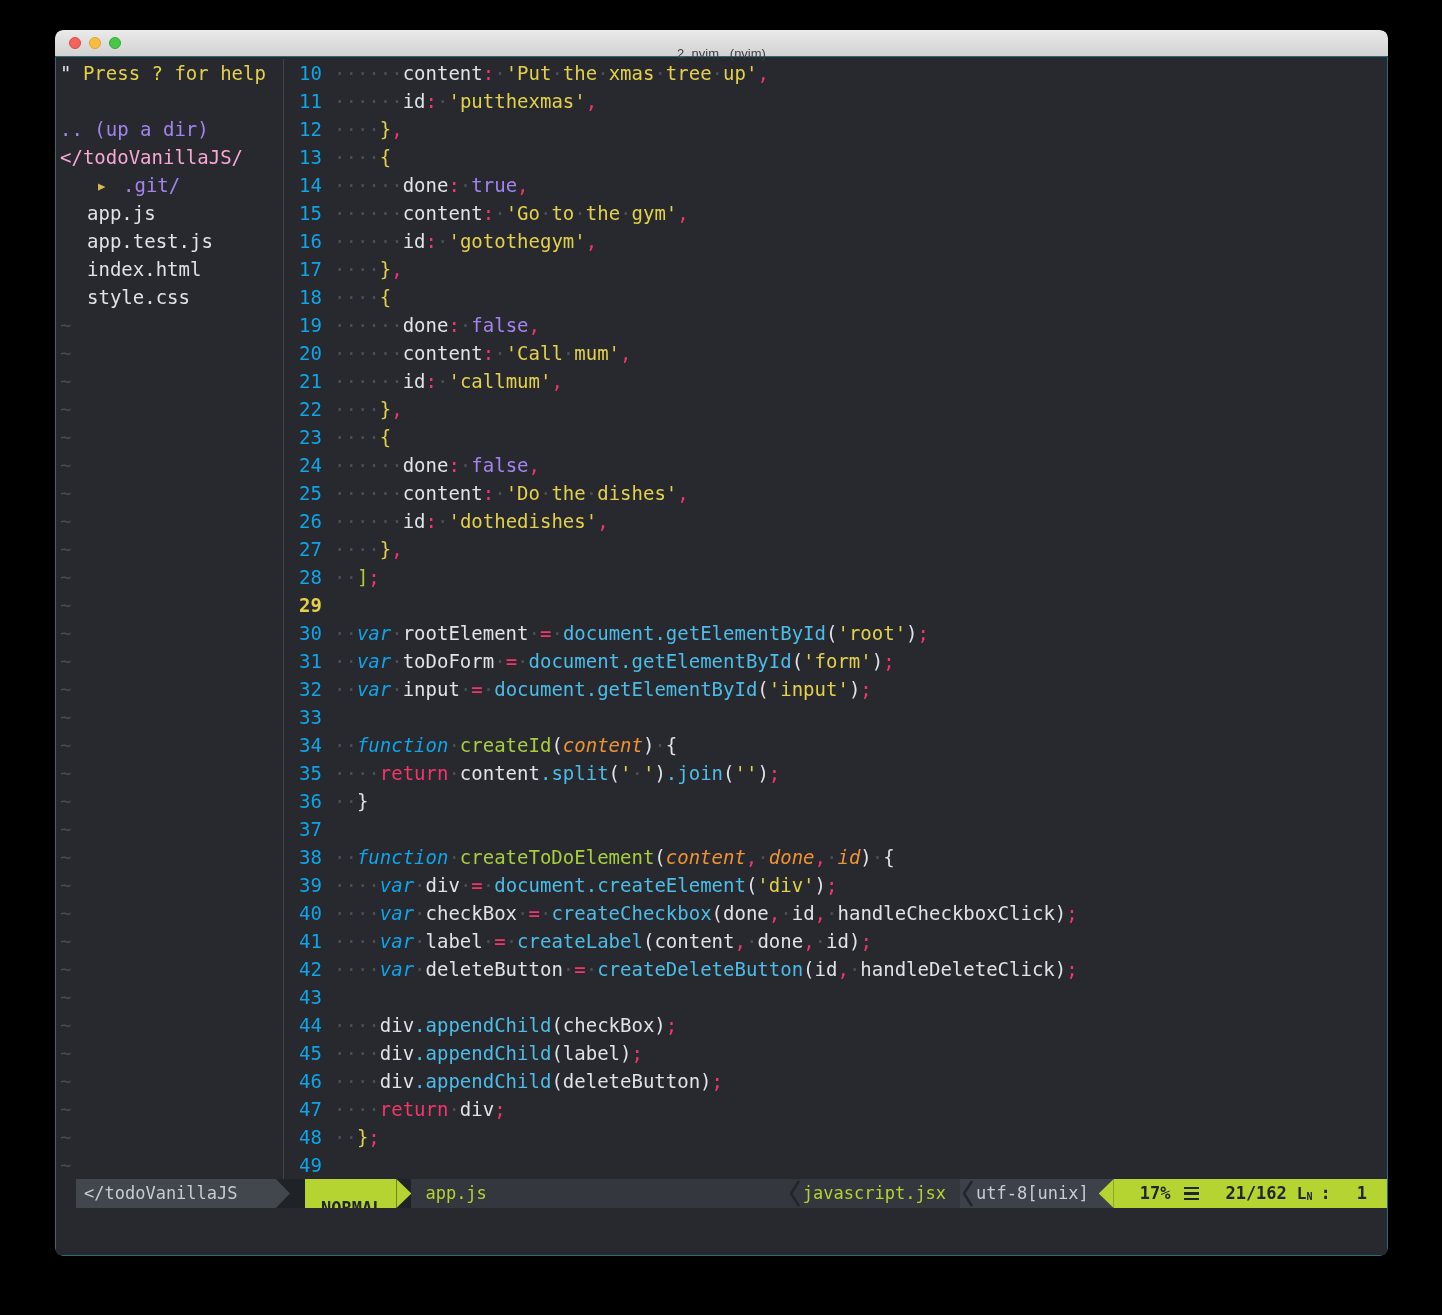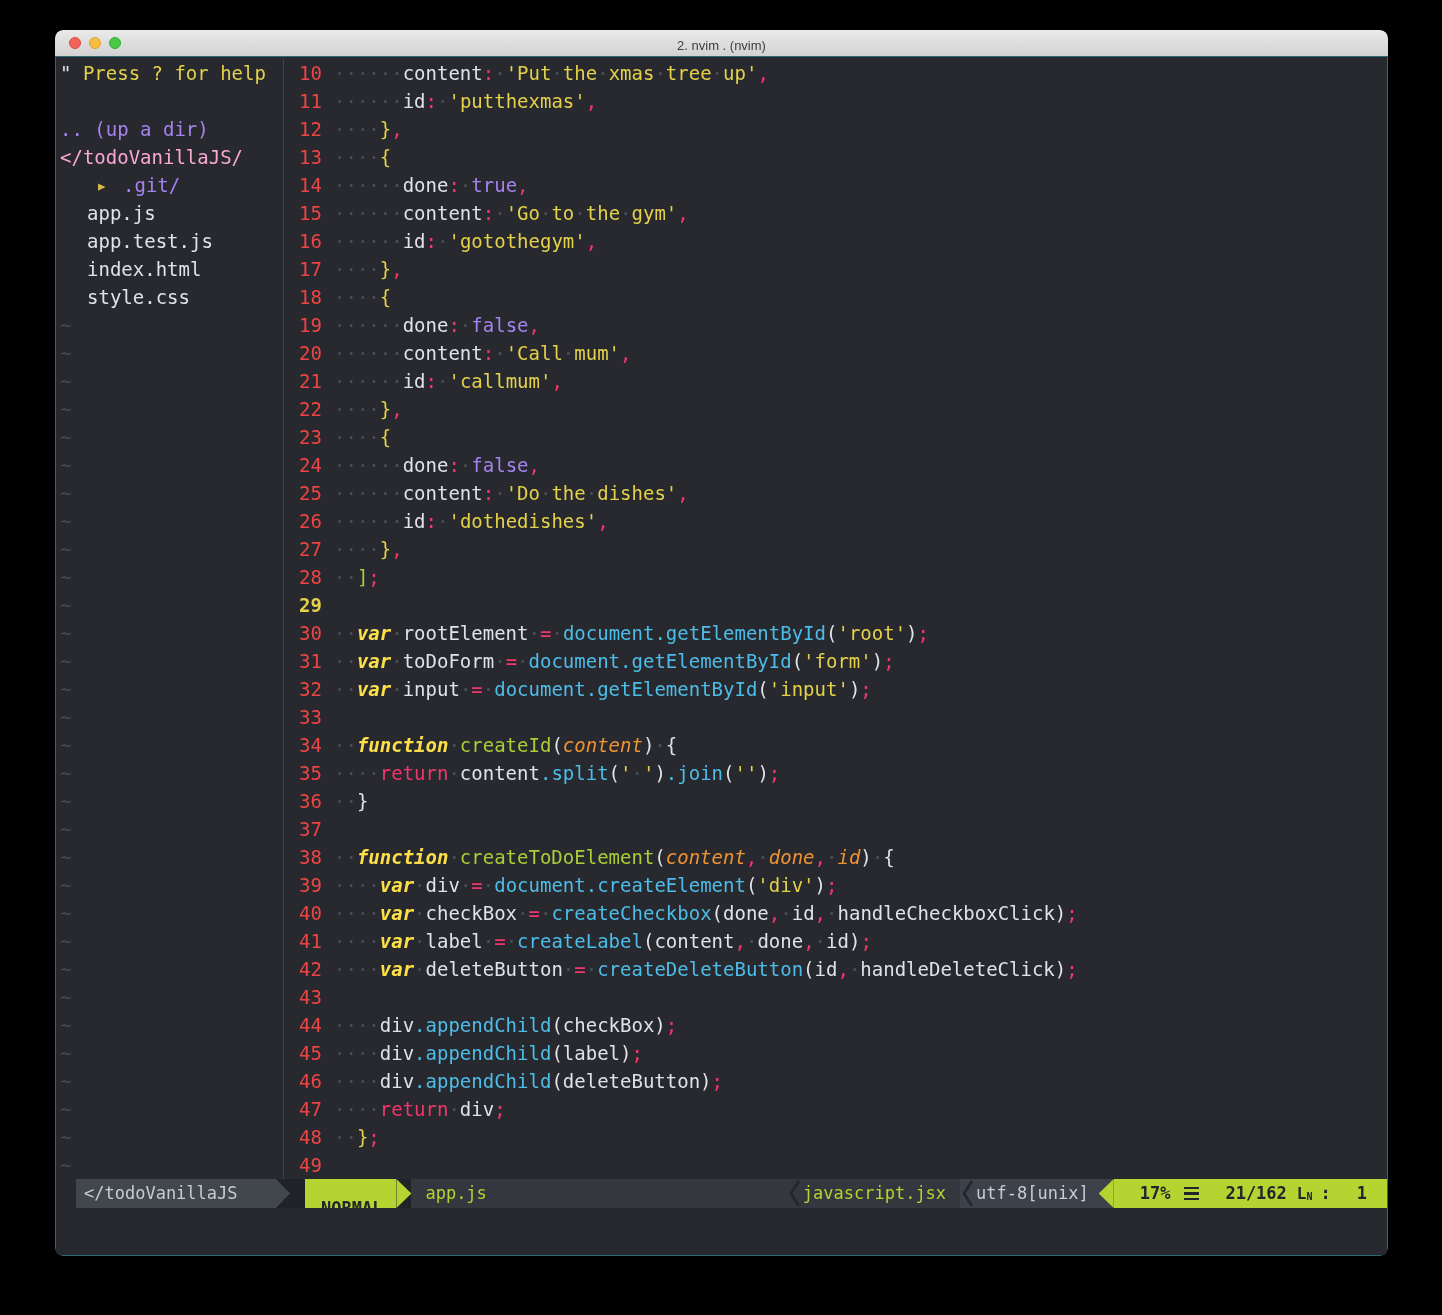--- a/index.html
+++ b/index.html
@@ -15,21 +15,21 @@
     height:26px;flex:0 0 26px;position:relative;
     background:linear-gradient(#eaeaea,#d2d2d2);
     border-radius:8px 8px 0 0;
   }
   .lights{position:absolute;left:14px;top:7px;display:flex;gap:8px;}
   .light{width:12px;height:12px;border-radius:50%;}
   .light.red{background:#f2645c;border:.5px solid #dd4a41;}
   .light.yellow{background:#f6bd41;border:.5px solid #dfa133;}
   .light.green{background:#48c748;border:.5px solid #2fad32;}
   .titletext{
-    position:absolute;left:0;right:0;top:8px;height:26px;line-height:26px;
+    position:absolute;left:0;right:0;top:16px;height:26px;line-height:26px;
     text-align:center;font:13px "Liberation Sans",sans-serif;color:#3d3d3d;
   }
   
   .term{
     flex:1;display:flex;flex-direction:column;min-height:0;
     background:#27292e;
     border:1px solid #2d6b78;border-top:1px solid #2d6b78;
     border-radius:0 0 8px 8px;
   }
   .main{flex:0 0 1122px;display:flex;overflow:hidden;padding-top:2px;}
@@ -46,30 +46,30 @@
   .srow.dir{color:#a583ef;margin-left:36px;}
   .srow.dir .arw{color:#d9bc4e;display:inline-block;width:27px;}
   .srow.file{color:#dfe2e7;padding-left:31px;}
   .srow.tilde{color:#484c53;}
   
   .editor{
     flex:1;font:19px/28px "DejaVu Sans Mono",monospace;white-space:pre;overflow:hidden;
   }
   .crow{height:28px;display:flex;}
   .gut{
-    flex:0 0 50px;text-align:right;padding-right:12px;color:#ef4444;
+    flex:0 0 50px;text-align:right;padding-right:12px;color:#0ea5e9;
   }
   .gut.cur{color:#e4d149;font-weight:bold;}
   .code{flex:1;overflow:hidden;}
   .t-d{color:#4a4f57;}
   .t-w{color:#dfe2e7;}
   .t-p{color:#f2366b;}
   .t-s{color:#e4d149;margin-top:32px;}
   .t-c{color:#4cbde8;}
-  .t-ci{color:#fde047;font-style:italic;font-weight:bold;}
+  .t-ci{color:#0ea5e9;font-style:italic;}
   .t-g{color:#a9ce38;}
   .t-o{color:#ee9332;font-style:italic;}
   .t-v{color:#a583ef;}
   
   .statusbar{
     flex:0 0 29px;display:flex;align-items:stretch;background:#1f2227;
     font:17px/29px "DejaVu Sans Mono",monospace;white-space:pre;overflow:hidden;margin-left:20px;
   }
   .nt-seg{flex:0 0 200px;background:#42474e;color:#c8ccd2;padding-left:8px;}
   .nt-arrow{flex:0 0 14px;background:#42474e;clip-path:polygon(0 0,100% 50%,0 100%);}

